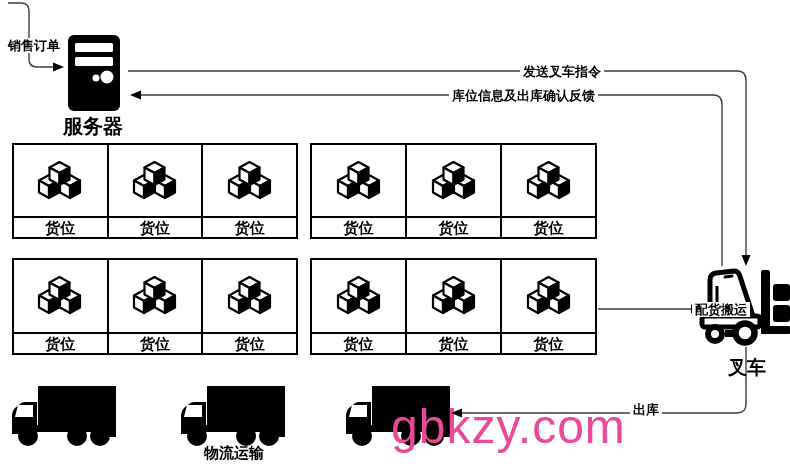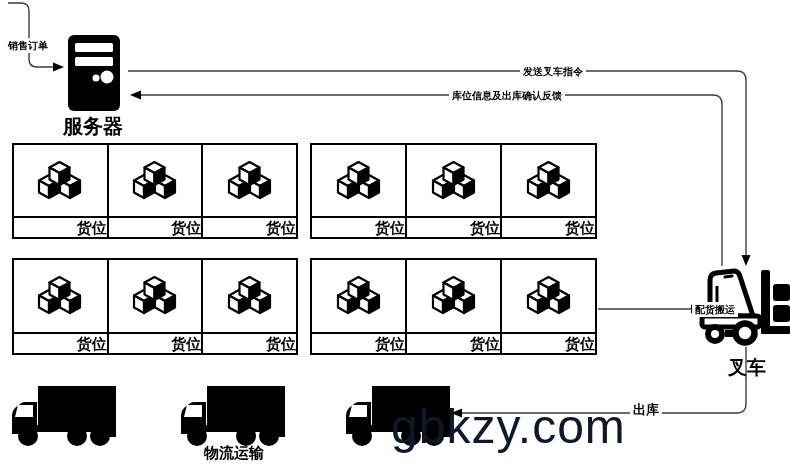--- a/index.html
+++ b/index.html
@@ -4,50 +4,50 @@
 <style>
   html,body{margin:0;padding:0;background:#fff;}
   .canvas{
     position:relative;width:790px;height:476px;background:#fff;overflow:hidden;
     font-family:"Liberation Sans","DejaVu Sans",sans-serif;color:#000;
   }
   svg{display:block;}
   .overlay{position:absolute;left:0;top:0;width:790px;height:476px;pointer-events:none;}
   .flow-label{
     position:absolute;background:#fff;color:#000;font-weight:bold;
-    font-size:10px;line-height:15px;padding:0 3px;white-space:nowrap;
+    font-size:13px;line-height:15px;padding:0 3px;white-space:nowrap;
   }
   .caption{position:absolute;color:#000;font-weight:bold;text-align:center;white-space:nowrap;}
   .caption.server{left:60px;top:113px;width:66px;font-size:20px;}
   .caption.forklift{left:722px;top:355px;width:50px;font-size:19px;background:transparent;}
   .caption.logistics{left:181px;top:444px;width:106px;font-size:15px;}
   .band{
     position:absolute;display:flex;background:#fff;
     border:2px solid #000;box-sizing:border-box;
   }
   .band.lt{left:12px;top:143px;width:286px;height:96px;}
   .band.rt{left:310px;top:143px;width:287px;height:96px;}
   .band.lb{left:12px;top:258px;width:286px;height:97px;}
   .band.rb{left:310px;top:258px;width:287px;height:97px;}
   .cell{flex:1;display:flex;flex-direction:column;border-right:2px solid #000;min-width:0;}
   .cell:last-child{border-right:none;}
   .cell-icon{flex:1;display:flex;align-items:center;justify-content:center;}
   .cell-label{
     height:19px;line-height:19px;border-top:2px solid #000;
-    text-align:right;font-size:15px;font-weight:bold;
+    text-align:center;font-size:15px;font-weight:bold;
   }
   .node{position:absolute;}
   .server-icon{left:66px;top:33px;}
   .forklift-icon{left:698px;top:264px;}
   .truck-1{left:8px;top:384px;}
   .truck-2{left:177px;top:384px;}
   .truck-3{left:342px;top:384px;}
   .watermark{
     position:absolute;left:391px;top:403px;font-size:48px;line-height:1;
-    letter-spacing:1px;color:#0f172a;font-weight:normal;white-space:nowrap;
+    letter-spacing:1px;color:#ec4899;font-weight:normal;white-space:nowrap;
   }
 </style>
 </head>
 <body>
 
 <div class="canvas">
 
   <svg width="0" height="0" style="position:absolute">
     <defs>
       <g id="cube">

